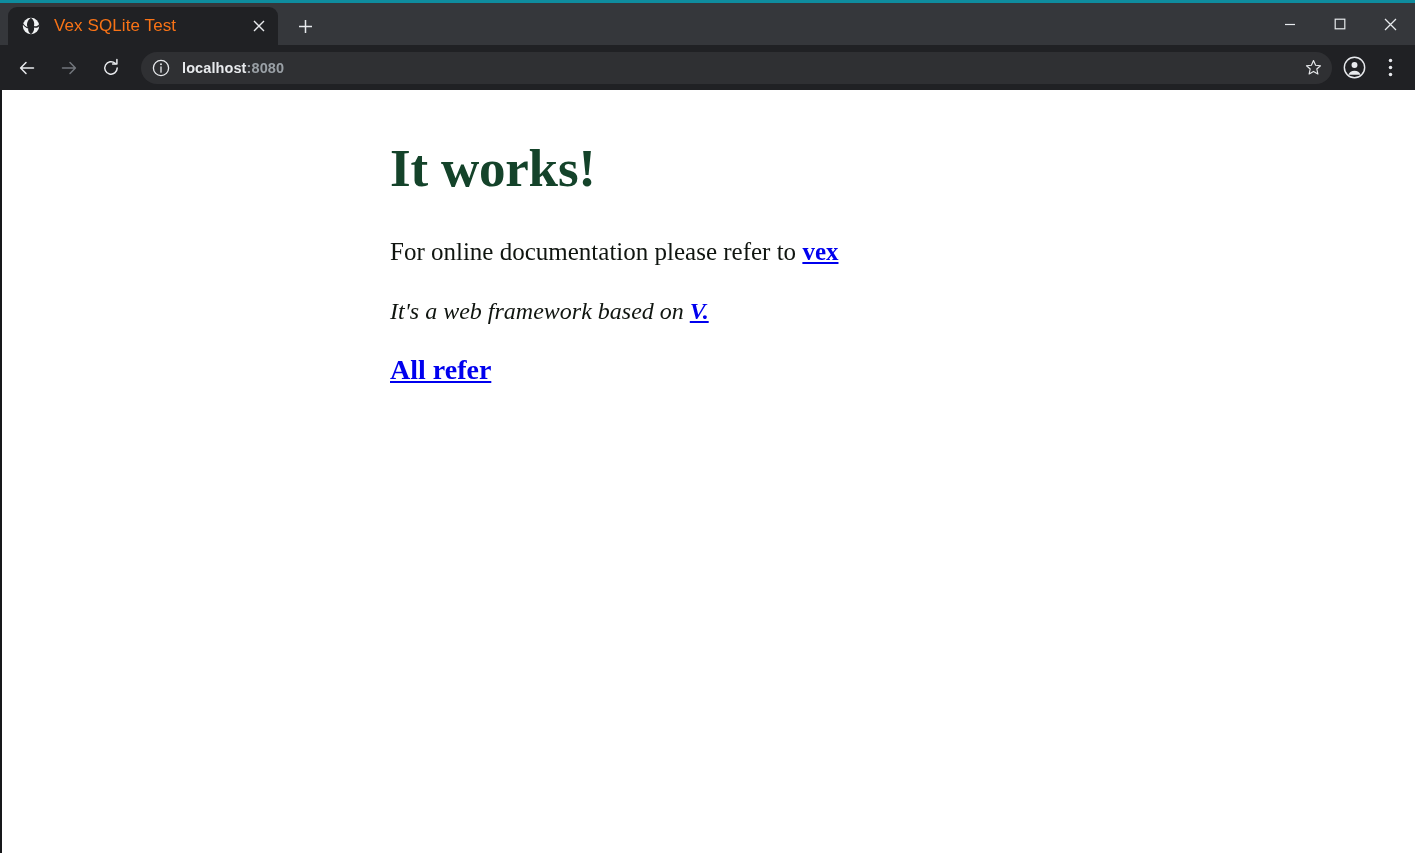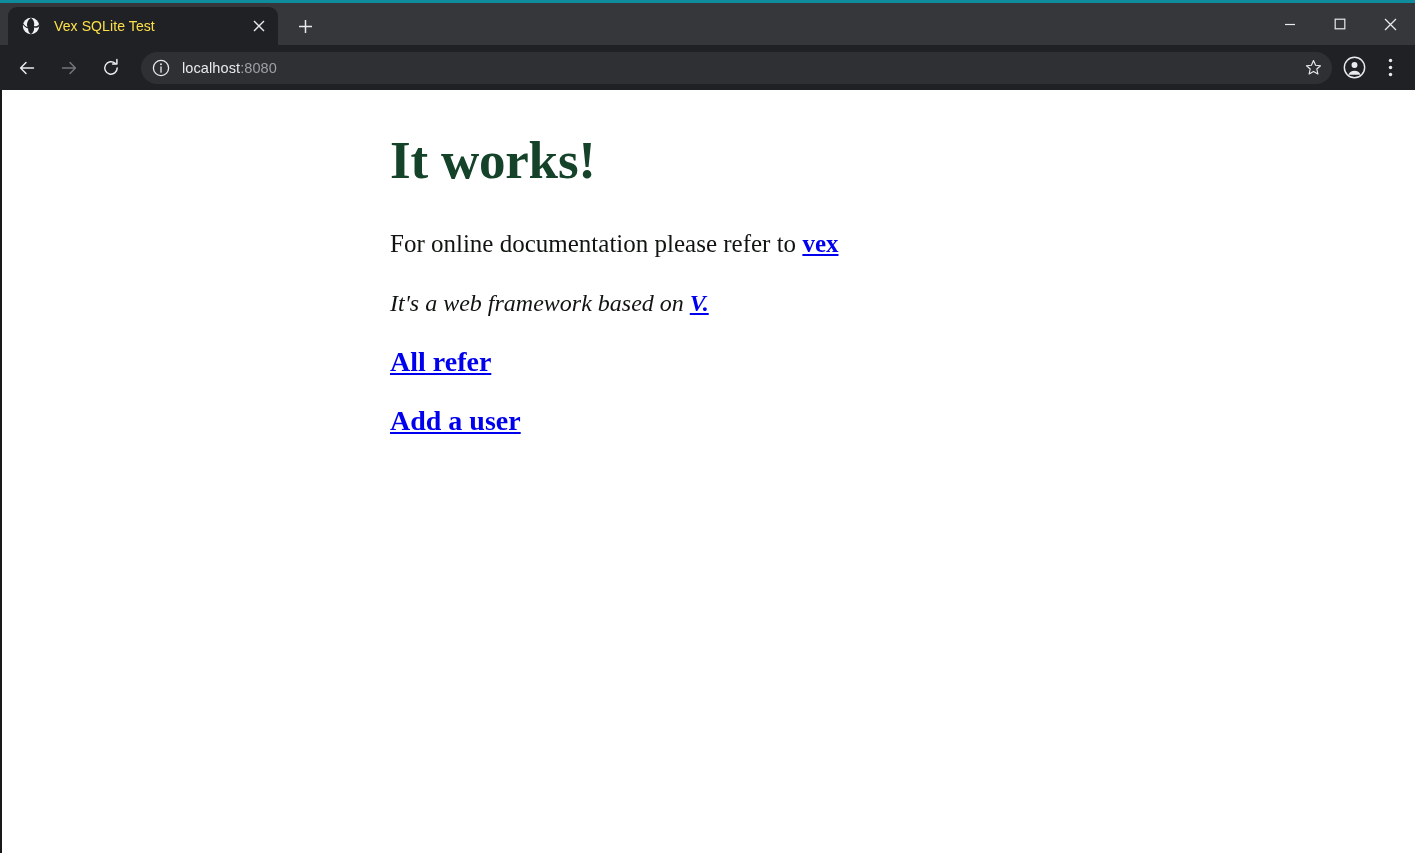--- a/index.html
+++ b/index.html
@@ -65,22 +65,22 @@
   .tab-favicon {
     width: 18px;
     height: 18px;
     flex: 0 0 18px;
     margin-right: 14px;
     display: block;
   }
 
   .tab-title {
     flex: 1 1 auto;
-    color: #fde047;
-    font-size: 14px;
+    color: #f97316;
+    font-size: 17px;
     line-height: 16px;
     white-space: nowrap;
     overflow: hidden;
     text-overflow: ellipsis;
     letter-spacing: 0.1px;
   }
 
   .tab-close {
     width: 26px;
     height: 26px;
@@ -157,20 +157,21 @@
     margin-left: 9px;
     margin-right: 0;
     background: #2f3033;
     border-radius: 16px;
     display: flex;
     align-items: center;
     padding: 0 4px 0 10px;
     box-sizing: border-box;
     cursor: text;
     min-width: 0;
+    font-weight: bold;
   }
 
   .site-info-icon {
     width: 20px;
     height: 20px;
     flex: 0 0 20px;
     margin-right: 11px;
     cursor: pointer;
   }
   .site-info-icon svg { display:block; }
@@ -224,21 +225,21 @@
 
   .page {
     font-family: "Liberation Serif", "DejaVu Serif", serif;
     color: #000000;
     padding: 0;
     margin: 0;
   }
 
   .page-inner {
     margin-left: 388px;
-    padding-top: 1px;
+    padding-top: 9px;
   }
 
   h1.page-heading {
     color: #14432a;
     font-family: "Liberation Serif", "DejaVu Serif", serif;
     font-weight: bold;
     font-size: 53px;
     line-height: 1.05;
     margin: 0;
     padding-top: 42px;
@@ -385,19 +386,18 @@
       <div class="page-inner">
 
         <h1 class="page-heading">It works!</h1>
 
         <p class="page-para"><span>For online documentation please refer to </span><a class="weblink" href="#">vex</a></p>
 
         <p class="page-para italic"><span>It's a web framework based on </span><a class="weblink" href="#">V.</a></p>
 
         <p class="link-para"><a class="weblink" href="#">All refer</a></p>
 
-        <p class="link-para second"><a class="weblink" href="#">Add a user</a></p>
 
       </div>
     </div>
   </div>
 
 </div>
 
 </body></html>

